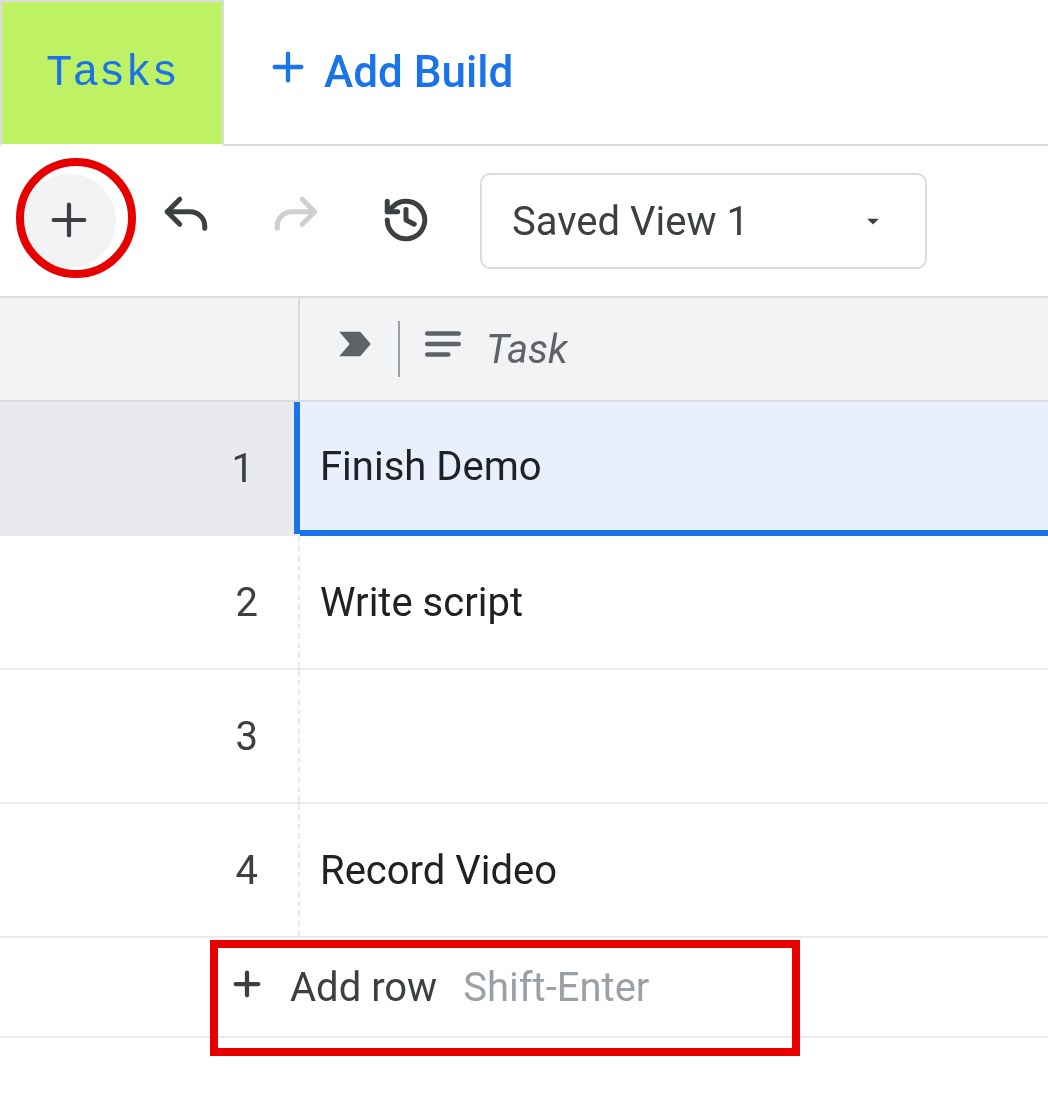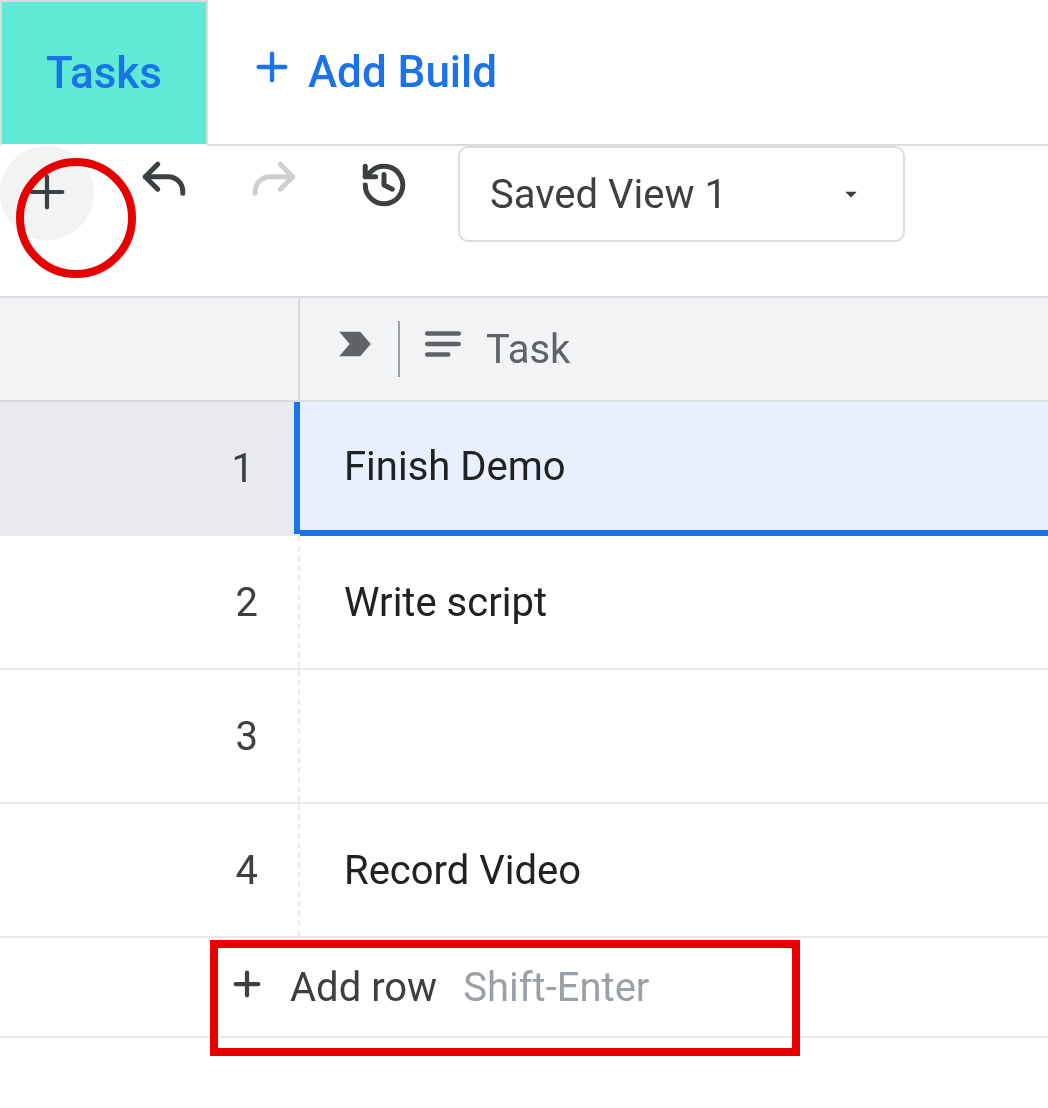--- a/index.html
+++ b/index.html
@@ -27,29 +27,31 @@
     padding: 0 44px;
     font-size: 44px;
     font-weight: 500;
     color: #1a73e8;
     gap: 16px;
   }
   .tab-active {
     border: 2px solid #dadce0;
     border-bottom: 2px solid #ffffff;
     margin-bottom: -2px;           
-    background: #5eead4;
+    background: #bef264;
+    font-family: Liberation Mono, monospace;
   }
   .tab svg { width: 40px; height: 40px; }
 
   
   .toolbar {
     display: flex;
-    align-items: flex-start;
+    align-items: center;
     height: 150px;
+    padding-left: 22px;
     gap: 30px;
   }
   .tool-btn {
     width: 80px; height: 80px;
     display: flex; align-items: center; justify-content: center;
     border: none; background: none; cursor: pointer;
     color: #3c4043;
   }
   .tool-btn svg { width: 50px; height: 50px; }
   .tool-btn.disabled { color: #cfcfcf; cursor: default; }
@@ -95,20 +97,21 @@
     flex: 0 0 300px;
     border-right: 2px solid #dadce0;
   }
   .col-header .task-col {
     flex: 1;
     display: flex; align-items: center;
     padding-left: 34px;
     gap: 22px;
     font-size: 40px;
     color: #5f6368;
+    font-style: italic;
   }
   .col-header .task-col .divider {
     width: 2px; height: 56px; background: #9aa0a6;
   }
   .col-header svg { width: 42px; height: 42px; }
 
   
   .table-row {
     display: flex;
     height: 134px;
@@ -118,21 +121,21 @@
   .rownum-cell {
     flex: 0 0 300px;
     display: flex; align-items: center; justify-content: flex-end;
     padding-right: 40px;
     color: #3c4043;
     border-right: 2px dashed #e8eaed;
   }
   .task-cell {
     flex: 1;
     display: flex; align-items: center;
-    padding-left: 44px;
+    padding-left: 20px;
     color: #202124;
   }
   .table-row.selected {
     background: #e8f0fe22;
   }
   .table-row.selected .rownum-cell {
     background: #e8eaed;
     border-right: 6px solid #1a73e8;
   }
   .table-row.selected .task-cell {

